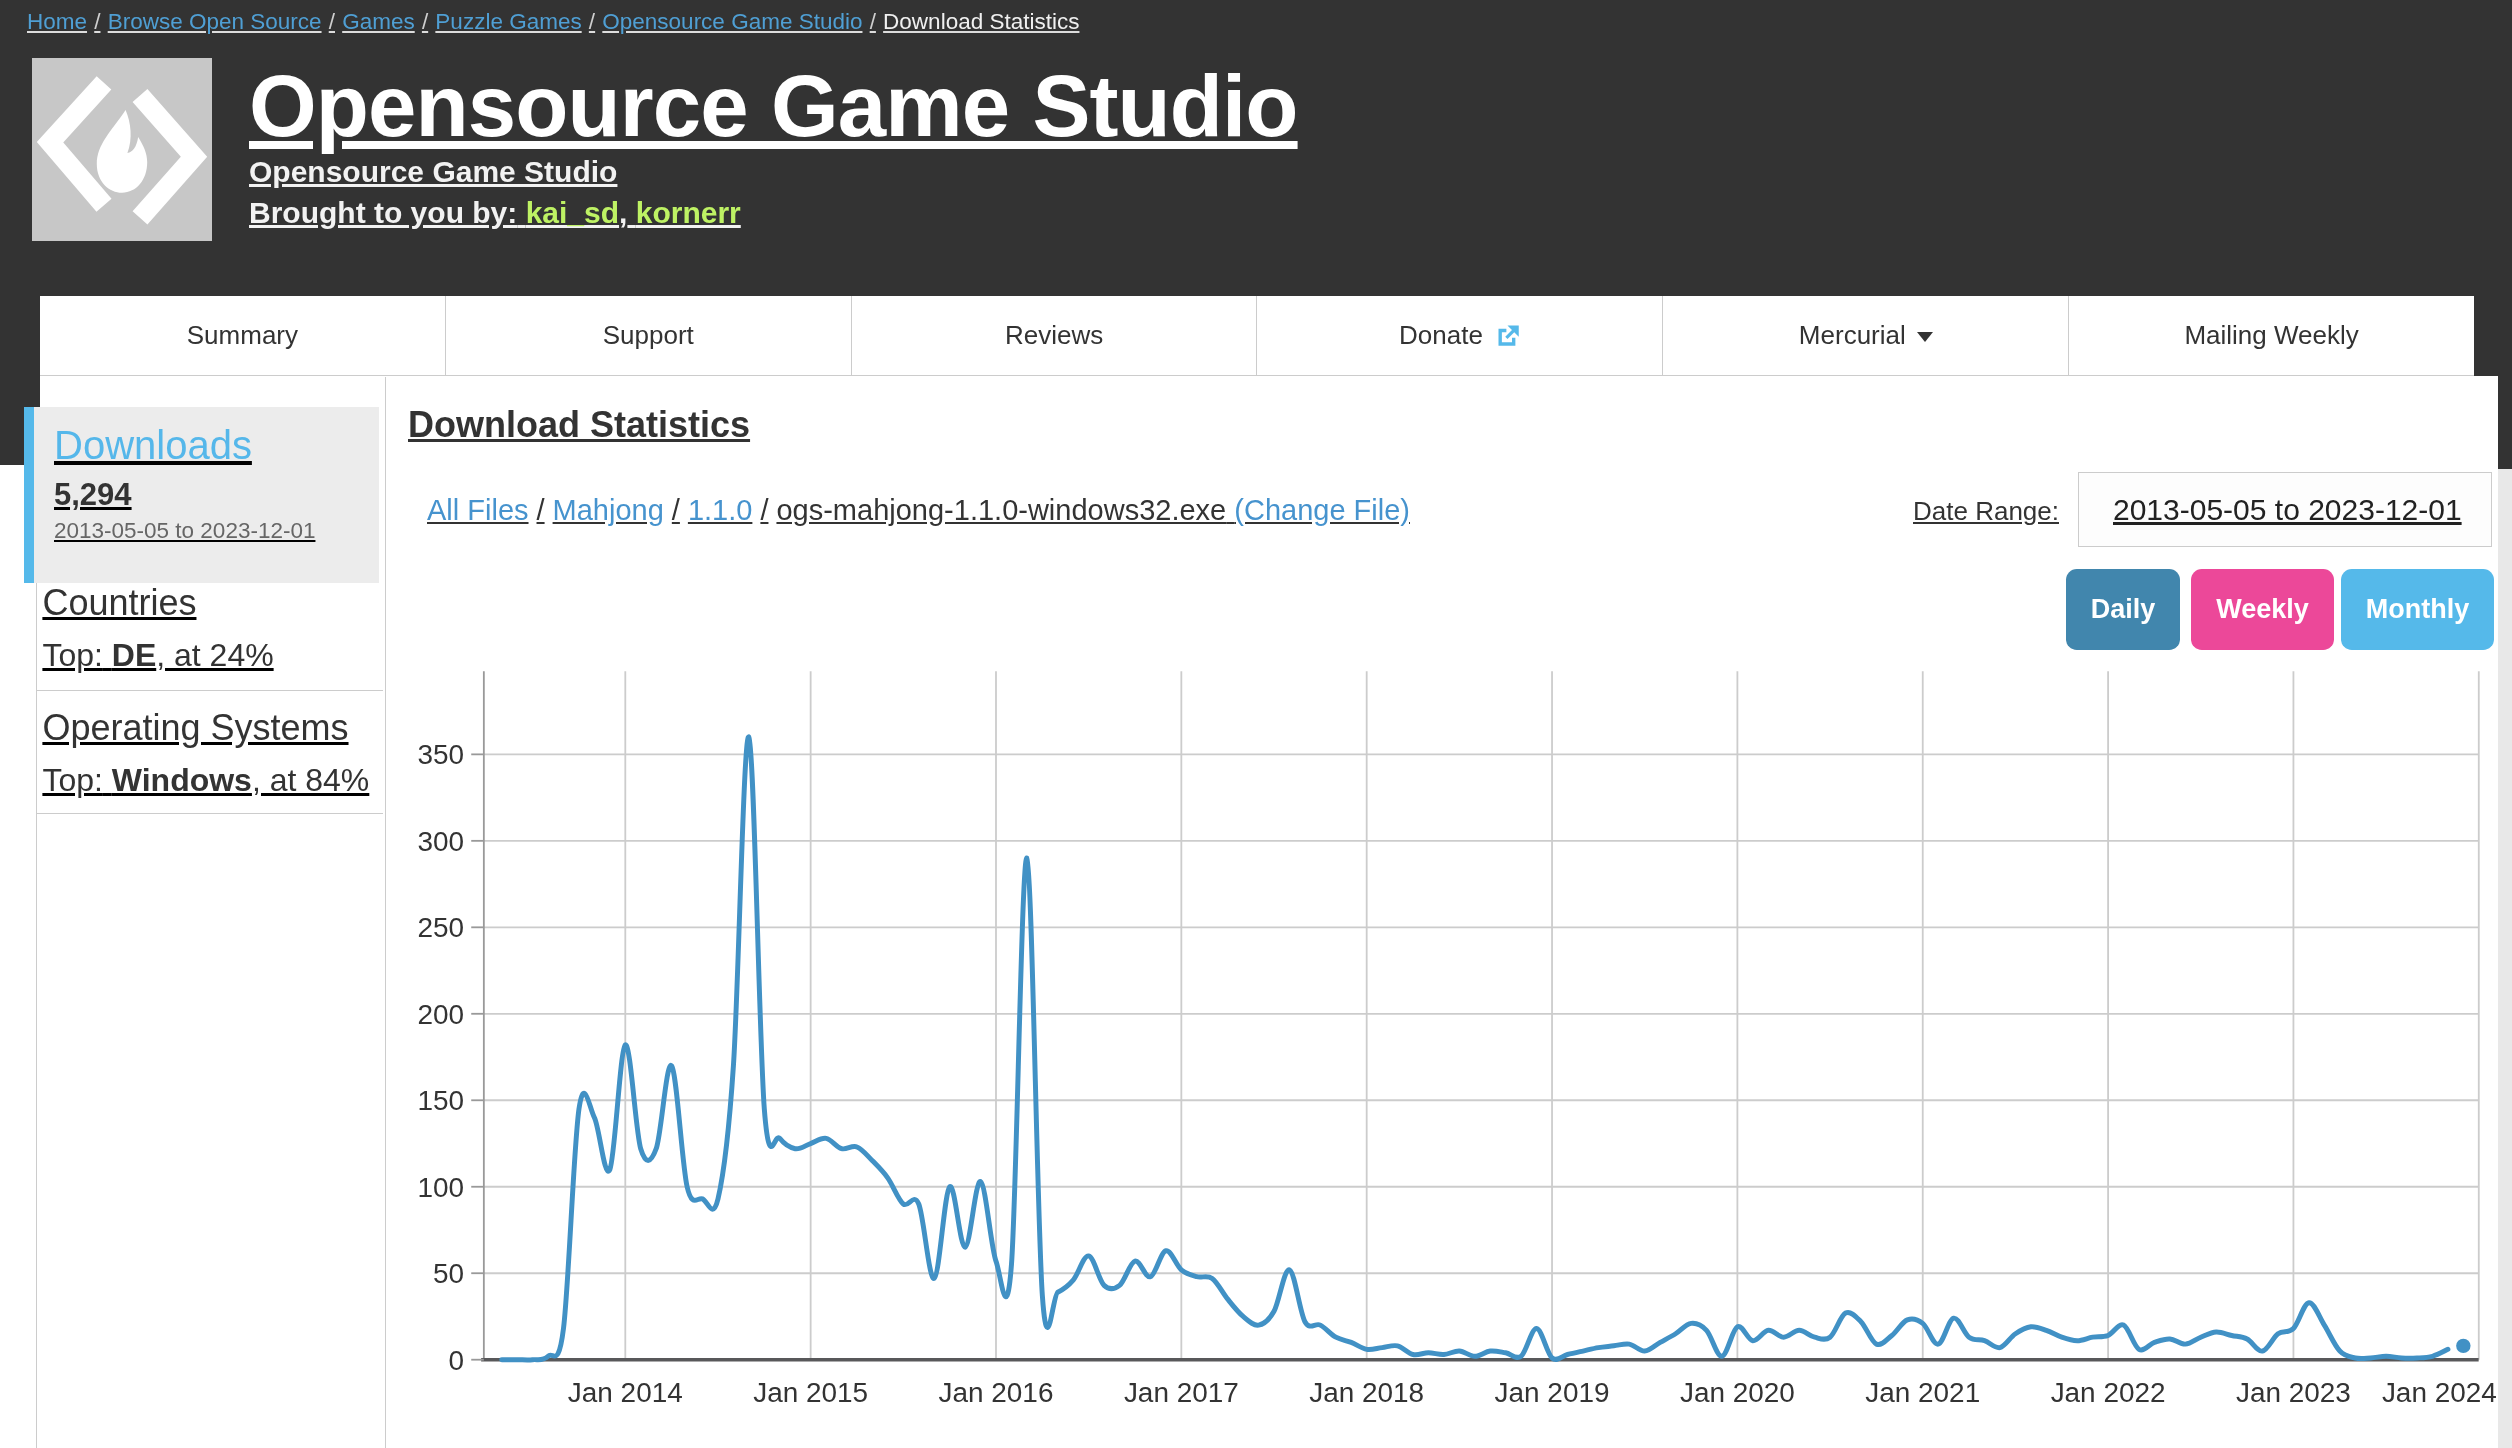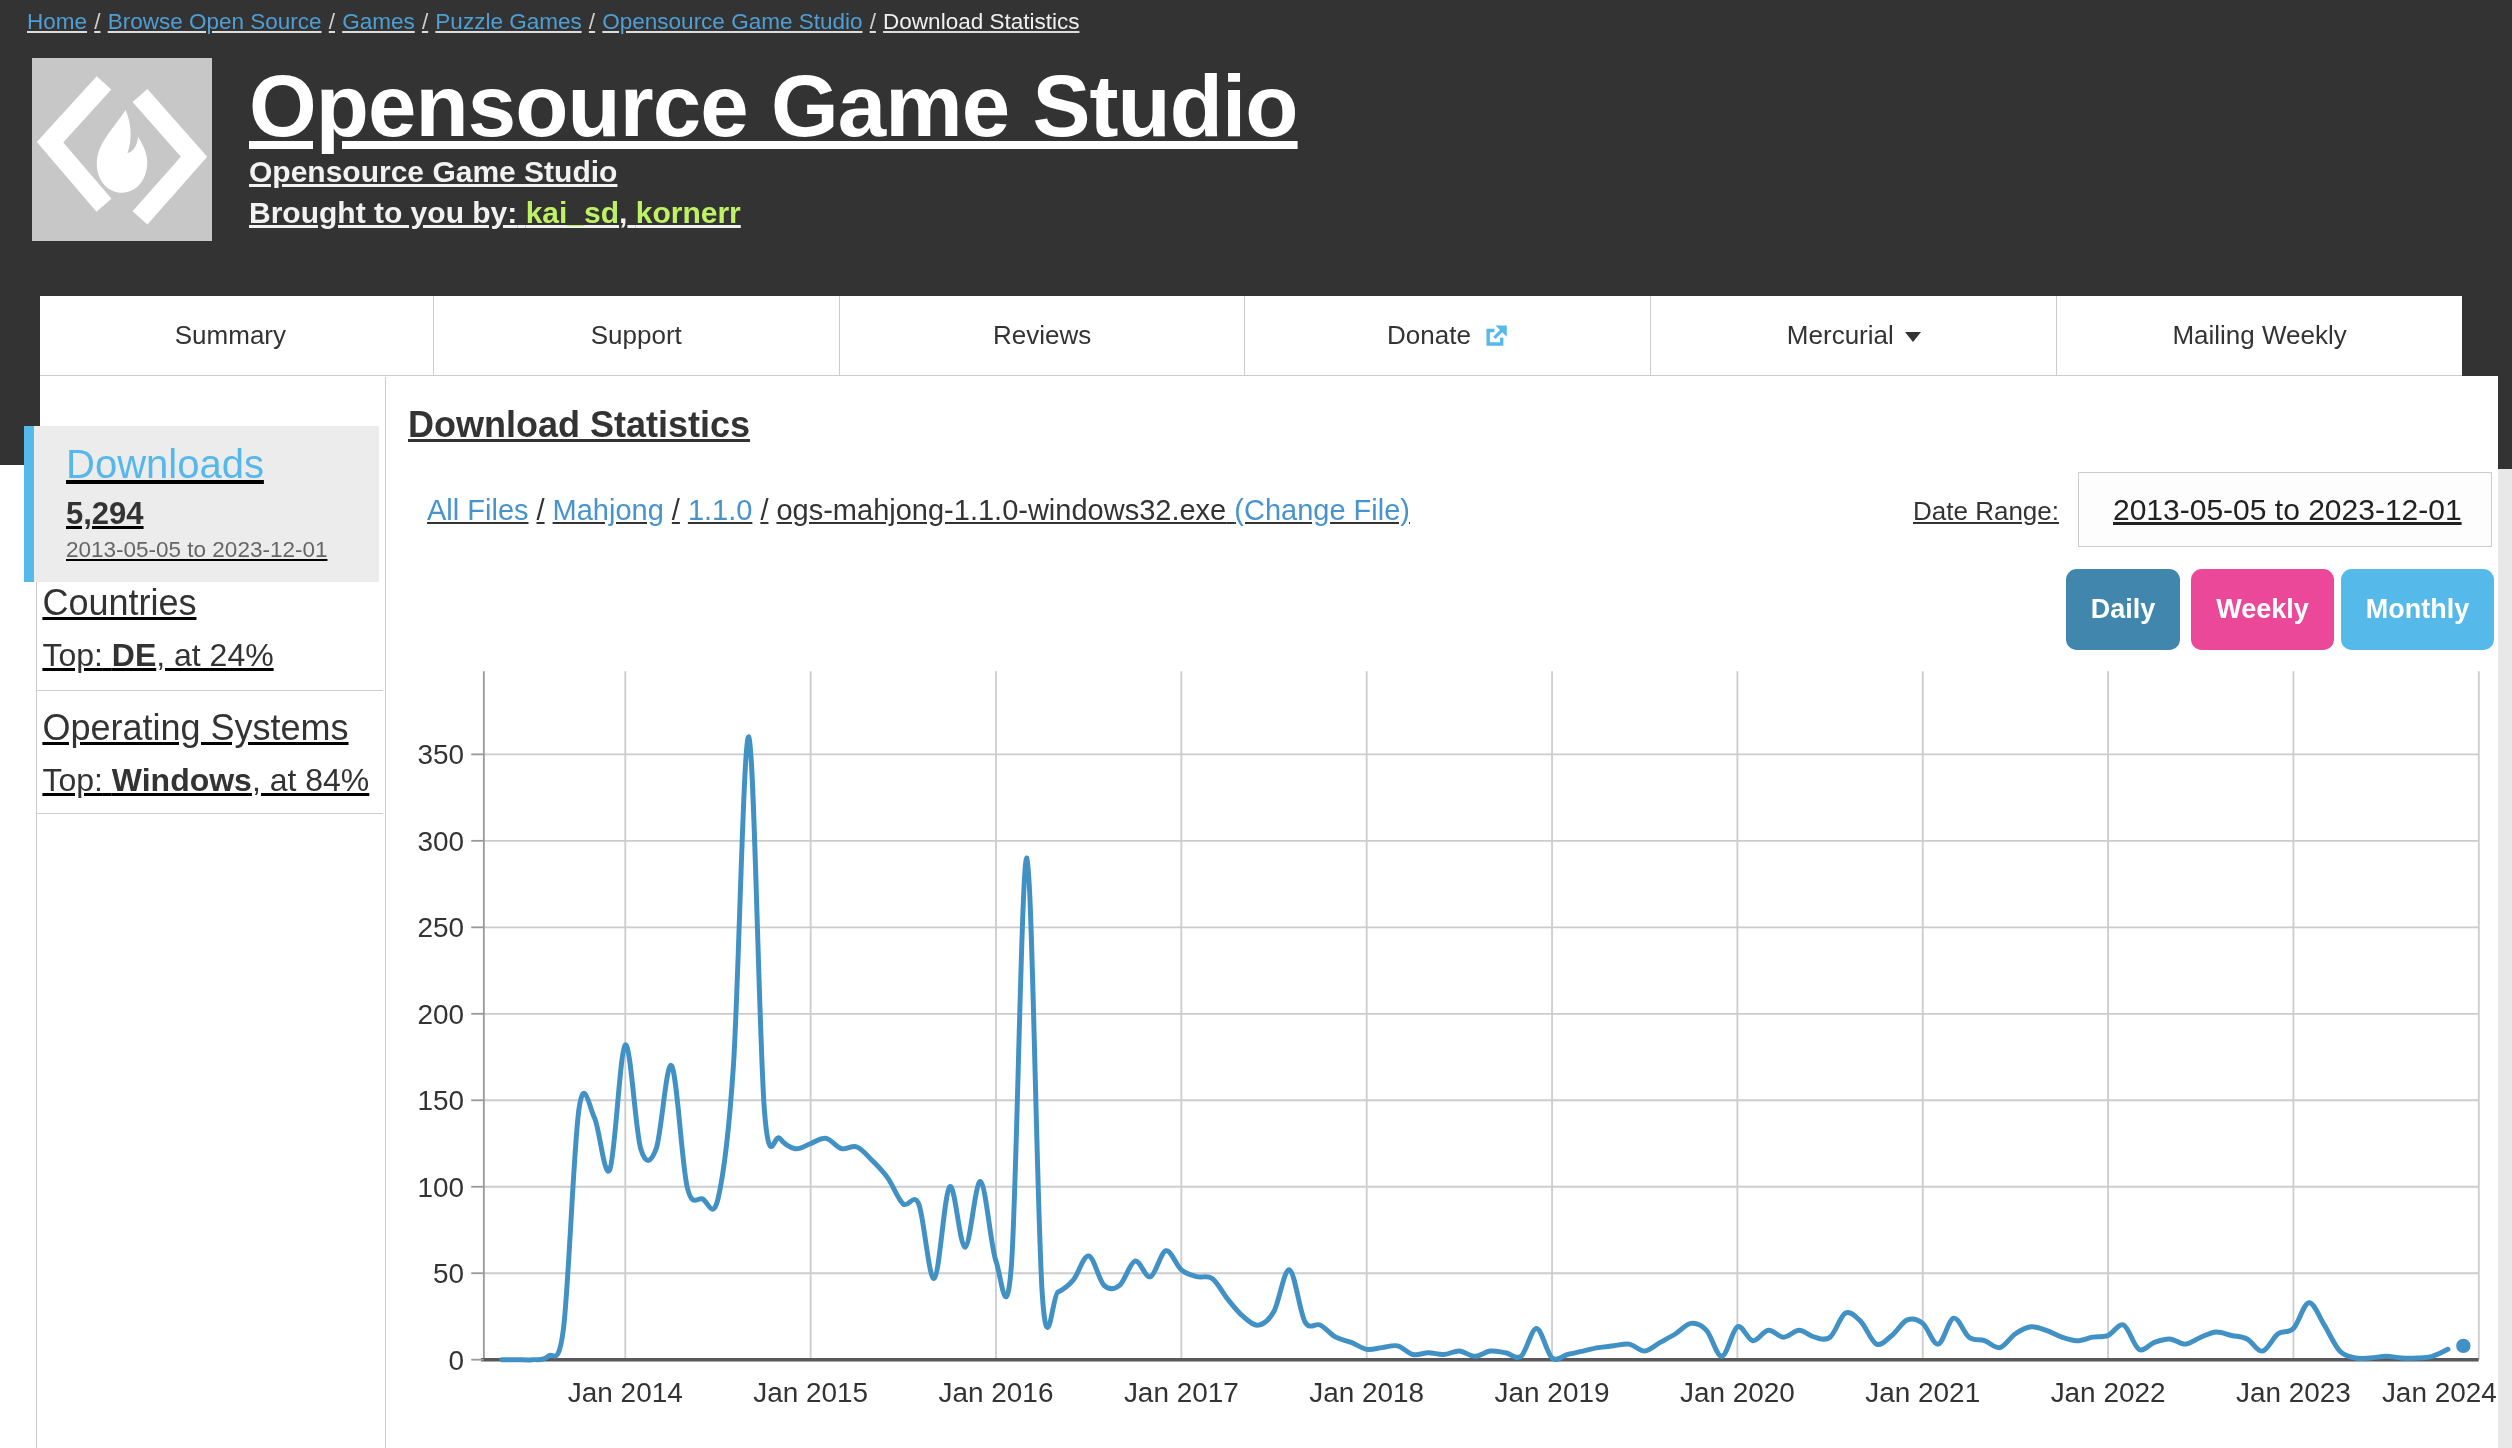--- a/index.html
+++ b/index.html
@@ -14,35 +14,35 @@
   #breadcrumb .sep{color:#cfcfcf;margin:0 7.2px;}
   #breadcrumb .current{color:#f0f0f0;}
   #logo{left:32px;top:58px;width:180px;height:183px;background:#c7c7c7;}
   #app-title{left:249px;top:56px;font-size:87px;font-weight:bold;color:#ffffff;letter-spacing:-0.9px;}
   #app-subtitle{left:249px;top:155px;font-size:30px;font-weight:bold;color:#f2f2f2;}
   #brought-line{left:249px;top:196px;font-size:30px;font-weight:bold;color:#f2f2f2;}
   #brought-line a{color:#bef264;text-decoration:none;}
 
   
   #tabrow{left:0;top:296px;width:2512px;height:80px;background:#333333;}
-  #tabs{position:absolute;left:28px;top:0;width:2434px;height:80px;display:flex;}
+  #tabs{position:absolute;left:40px;top:0;width:2434px;height:80px;display:flex;}
   .tab{flex:1 1 0;background:#ffffff;border-right:0.9px solid #cccccc;
        border-bottom:0.9px solid #cccccc;display:flex;align-items:center;justify-content:center;
        font-size:26px;color:#333333;cursor:pointer;box-sizing:border-box;gap:10.8px;}
   .tab:last-child{border-right:none;}
   .tab.active{border-top:6.3px solid #55b9ea;border-bottom:none;color:#58bff2;}
   .caret{width:0;height:0;border-left:8px solid transparent;border-right:8px solid transparent;
          border-top:10px solid #333333;display:inline-block;margin-top:3.6px;}
 
   
   #sidebar-frame{left:36px;top:377px;width:348px;height:1072px;
                  border-left:0.9px solid #cccccc;border-right:0.9px solid #cccccc;background:#ffffff;}
   #dark-notch{left:0;top:296px;width:40px;height:169px;background:#333333;}
-  #sb-downloads{left:24px;top:426px;width:355px;height:156px;background:#ececec;
-                border-left:10.8px solid #55b9ea;box-sizing:border-box;cursor:pointer;z-index:3;padding-left:12px;}
+  #sb-downloads{left:24px;top:407px;width:355px;height:176px;background:#ececec;
+                border-left:10.8px solid #55b9ea;box-sizing:border-box;cursor:pointer;z-index:3;}
   #sb-downloads .sb-title{margin:16px 0 0 20px;font-size:40px;color:#55b7ea;}
   #sb-downloads .sb-total{margin:9px 0 0 20px;font-size:31px;font-weight:bold;color:#333333;}
   #sb-downloads .sb-range{margin:5.4px 0 0 20px;font-size:22.5px;color:#666666;}
   .sb-section{left:37px;width:346px;background:#ffffff;cursor:pointer;box-sizing:border-box;}
   #sb-countries{top:566px;height:125px;border-bottom:0.9px solid #cccccc;}
   #sb-os{top:691px;height:123px;border-bottom:0.9px solid #cccccc;}
   .sb-section .sb-head{margin:16px 0 0 5.4px;font-size:36px;color:#333333;}
   .sb-section .sb-sub{margin:12.6px 0 0 5.4px;font-size:32px;color:#333333;}
 
   

